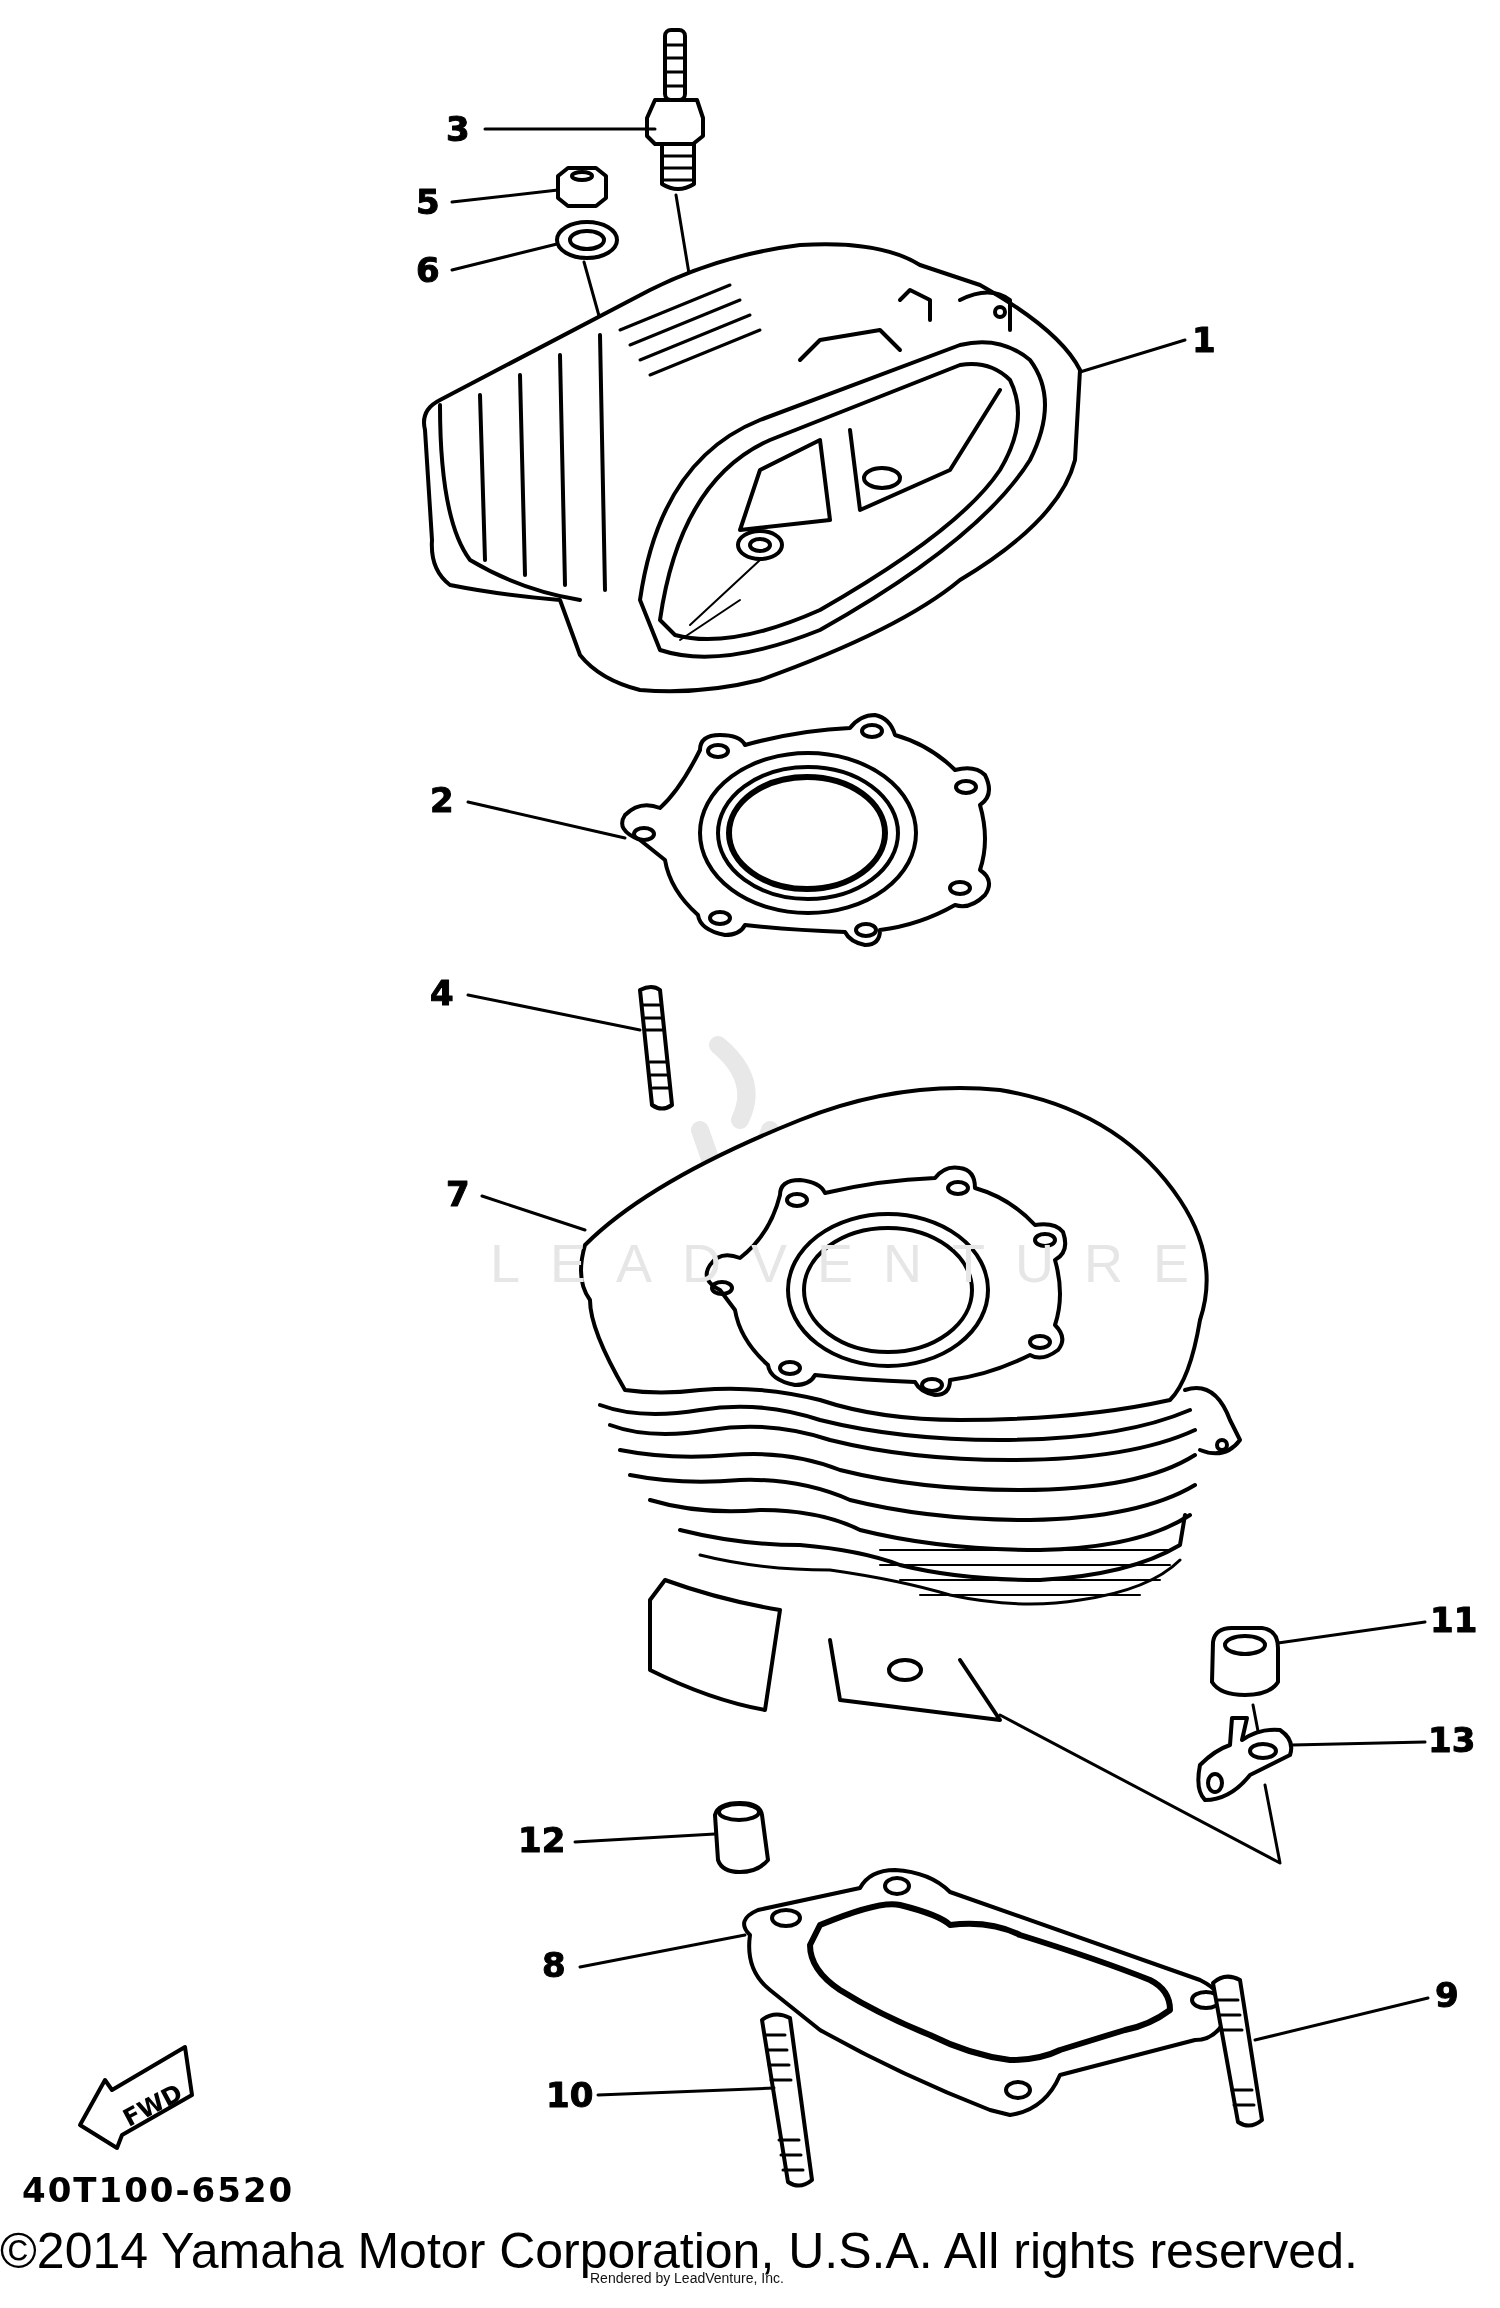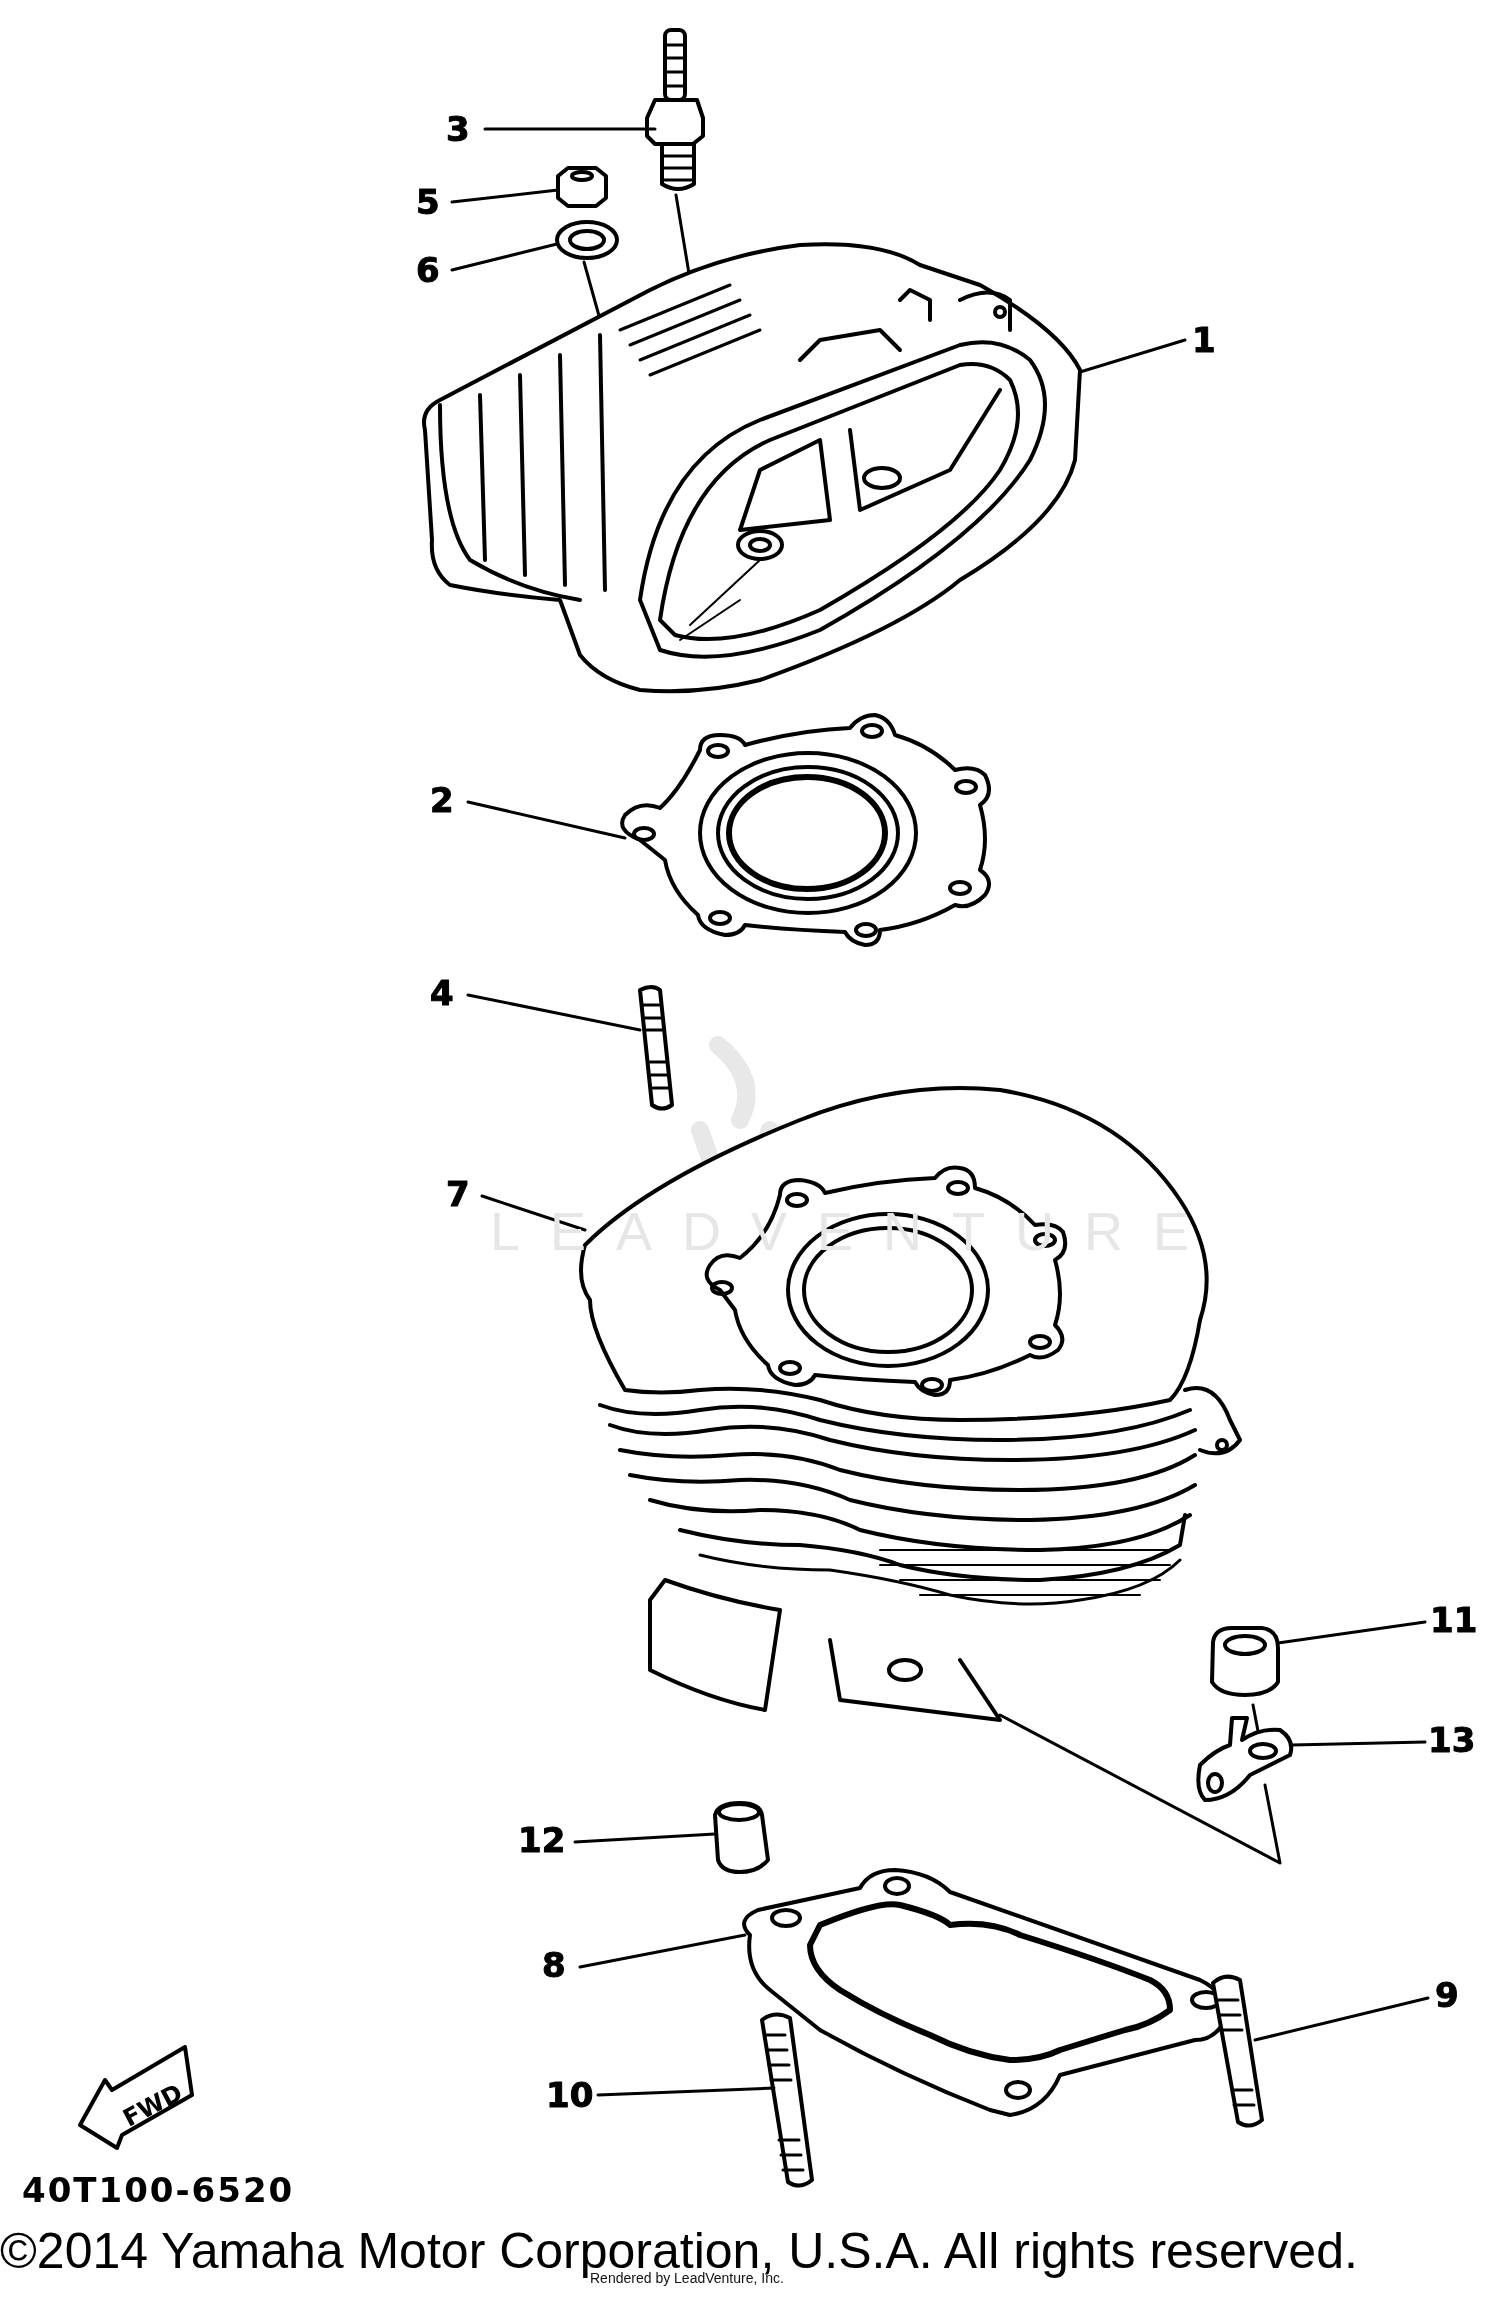--- a/index.html
+++ b/index.html
@@ -2,21 +2,21 @@
 <html><head>
 <meta charset="utf-8">
 <style>
   html, body { margin: 0; padding: 0; background: #ffffff; }
   body { width: 1500px; height: 2308px; position: relative; overflow: hidden; font-family: "Liberation Sans", sans-serif; }
   #diagram { position: absolute; left: 0; top: 0; width: 1500px; height: 2308px; }
   .callout { font-family: "DejaVu Sans", sans-serif; font-weight: bold; font-size: 34px; fill: #000; }
   .partno { position: absolute; left: 22px; top: 2170px; font-family: "DejaVu Sans", sans-serif; font-weight: bold; font-size: 34px; letter-spacing: 2px; color: #000; }
   .copyright { position: absolute; left: 0; width: 1288px; top: 2222px; font-family: "Liberation Sans", sans-serif; font-size: 50px; color: #000; white-space: nowrap; }
   .rendered { position: absolute; left: 590px; top: 2270px; font-family: "Liberation Sans", sans-serif; font-size: 14px; color: #111; white-space: nowrap; }
-  .watermark { position: absolute; left: 490px; top: 1200px; font-family: "Liberation Sans", sans-serif; font-size: 54px; letter-spacing: 30px; color: #e6e6e6; white-space: nowrap; }
+  .watermark { position: absolute; left: 490px; top: 1232px; font-family: "Liberation Sans", sans-serif; font-size: 54px; letter-spacing: 30px; color: #e6e6e6; white-space: nowrap; }
 </style>
 </head>
 <body>
 
 <svg id="diagram" viewBox="0 0 1500 2308" xmlns="http://www.w3.org/2000/svg" fill="none" stroke="#000" stroke-linecap="round" stroke-linejoin="round">
 
   <g stroke="#e8e8e8" stroke-width="18" fill="none">
     <path d="M700 1130 L735 1230 L770 1130"></path>
     <path d="M718 1045 Q760 1080 740 1120"></path>
   </g>

